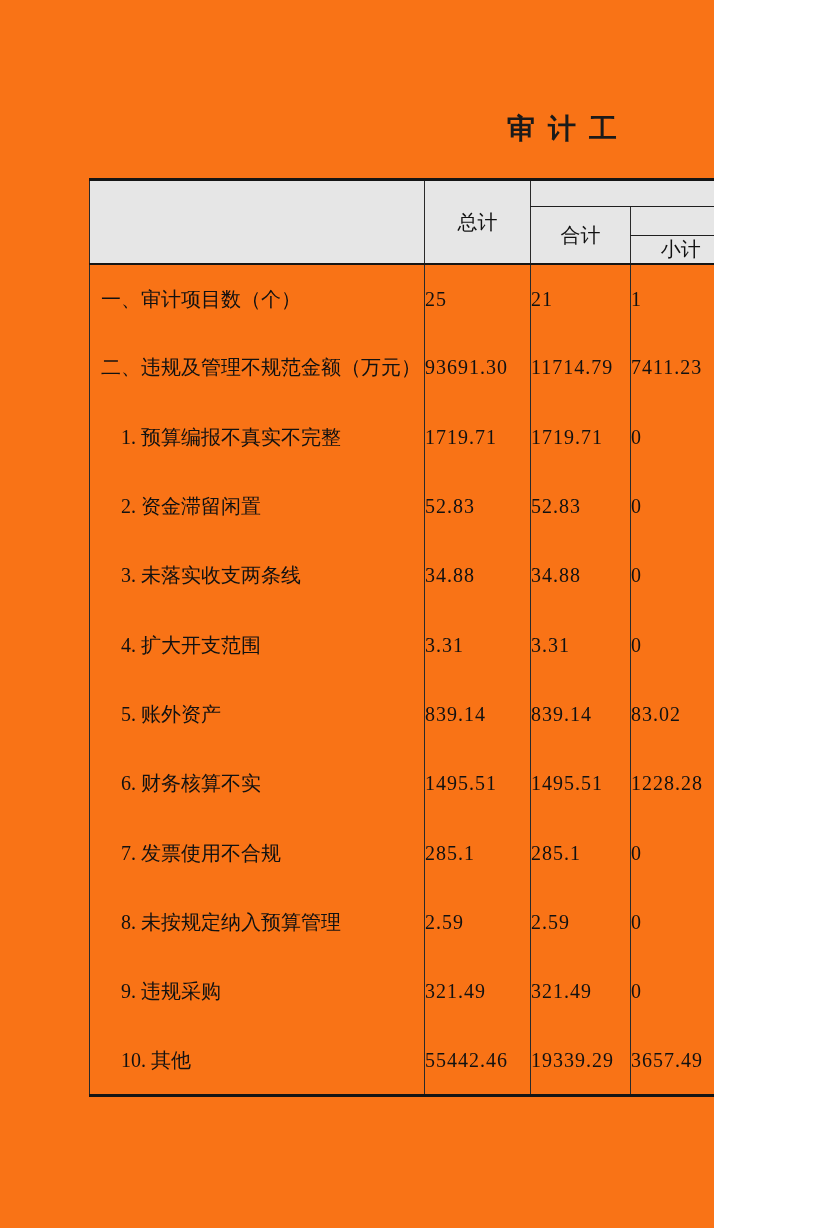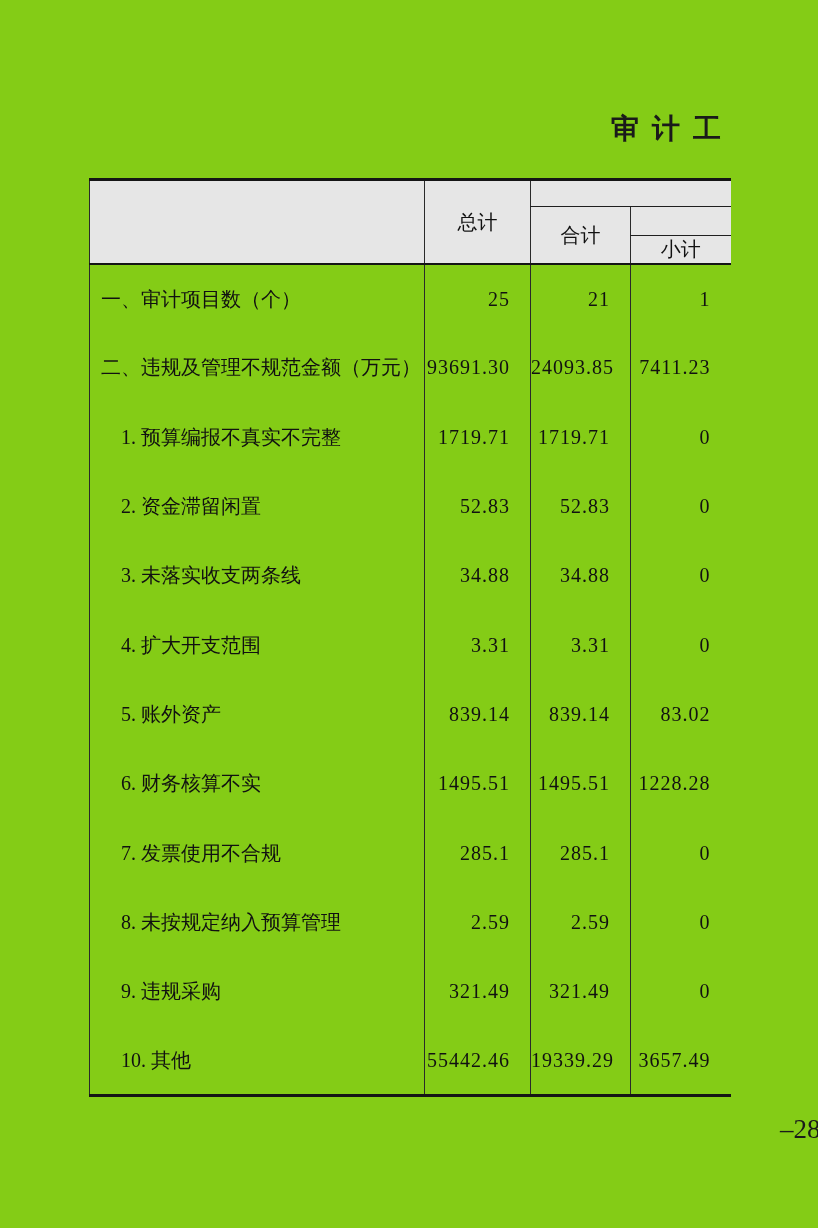--- a/index.html
+++ b/index.html
@@ -2,23 +2,23 @@
 <html><head>
 <meta charset="utf-8">
 <style>
   html, body {
     margin: 0;
     padding: 0;
     background: #ffffff;
   }
   .page {
     position: relative;
-    width: 818px;
+    width: 714px;
     height: 1228px;
-    background: #84cc16;
+    background: #f97316;
     overflow: hidden;
     font-family: "Liberation Serif", "DejaVu Serif", serif;
     color: #111111;
   }
   .doc-title {
     position: absolute;
     top: 110px;
     right: 84px;
     font-size: 28px;
     font-weight: bold;
@@ -67,21 +67,20 @@
     padding: 0;
   }
   td.lbl {
     text-align: left;
     padding-left: 11px;
   }
   tr.sub td.lbl {
     padding-left: 31px;
   }
   td.num {
-    text-align: right;
     padding-right: 20px;
     letter-spacing: 1px;
   }
   .page-number {
     position: absolute;
     left: 16px;
     width: 818px;
     top: 1114px;
     text-align: right;
     font-size: 27px;
@@ -119,21 +118,21 @@
     <tbody>
       <tr>
         <td class="lbl">一、审计项目数（个）</td>
         <td class="num vline">25</td>
         <td class="num vline">21</td>
         <td class="num vline">1</td>
       </tr>
       <tr>
         <td class="lbl">二、违规及管理不规范金额（万元）</td>
         <td class="num vline">93691.30</td>
-        <td class="num vline">24093.85</td>
+        <td class="num vline">11714.79</td>
         <td class="num vline">7411.23</td>
       </tr>
       <tr class="sub">
         <td class="lbl">1. 预算编报不真实不完整</td>
         <td class="num vline">1719.71</td>
         <td class="num vline">1719.71</td>
         <td class="num vline">0</td>
       </tr>
       <tr class="sub">
         <td class="lbl">2. 资金滞留闲置</td>

